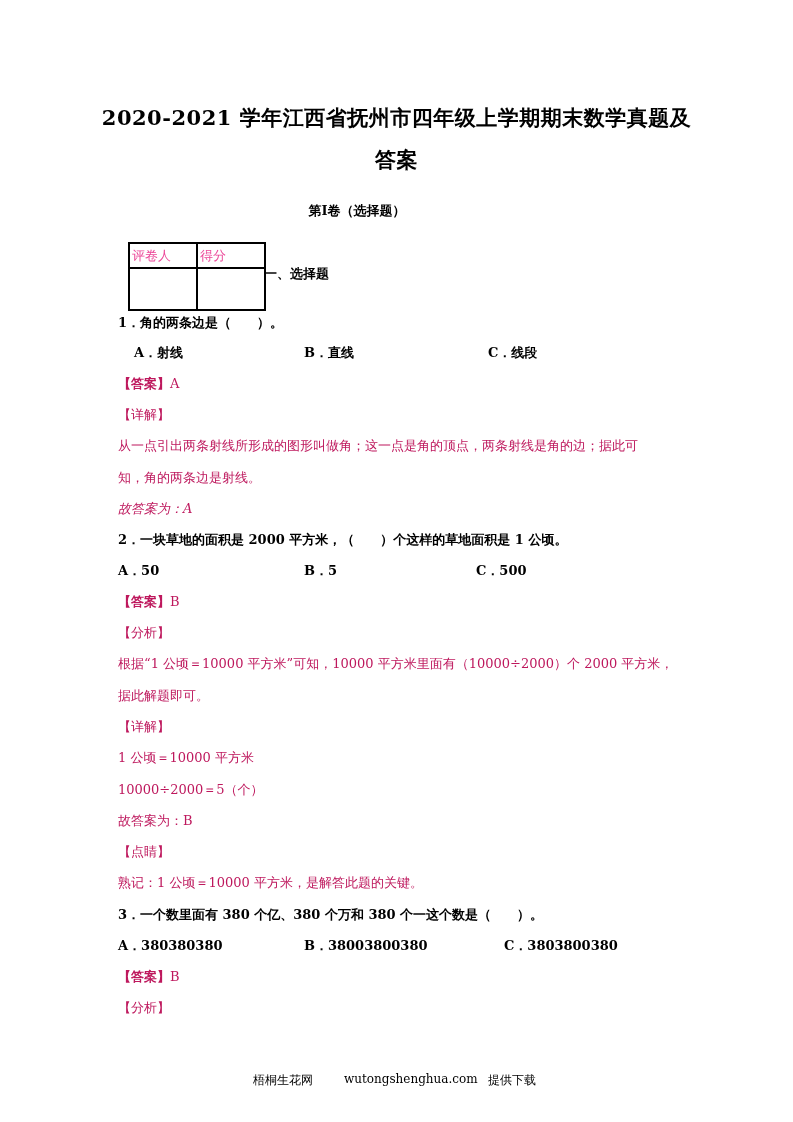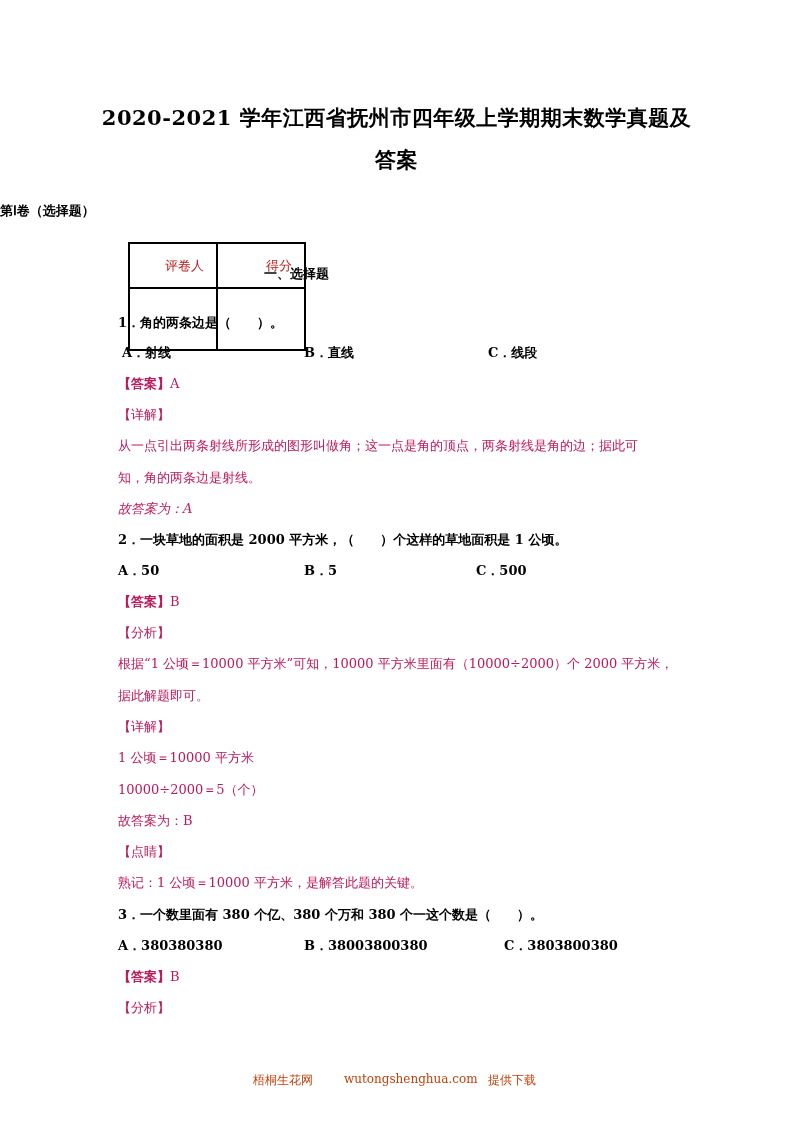--- a/index.html
+++ b/index.html
@@ -1,29 +1,29 @@
 <!DOCTYPE html>
 <html><head>
 <meta charset="utf-8">
 <style>
   html, body { margin: 0; padding: 0; background: #ffffff; }
   body { width: 793px; height: 1122px; position: relative; overflow: hidden;
          font-family: "DejaVu Serif", "Liberation Serif", serif; color: #000; }
   .abs { position: absolute; white-space: nowrap; }
   .title { left: 0; width: 793px; text-align: center; font-size: 21px; font-weight: bold; letter-spacing: 0.5px; }
-  .subtitle { left: 0; width: 714px; text-align: left; font-size: 13px; font-weight: bold; font-family: Liberation Serif, serif; }
+  .subtitle { left: 0; width: 714px; text-align: center; font-size: 13px; font-weight: bold; }
   .q { font-size: 13px; font-weight: bold; }
   .opt { font-size: 13px; font-weight: bold; }
   .txt { font-size: 13px; font-weight: normal; color: #be185d; }
   .tag-b { font-weight: bold; }
   table.score { position: absolute; left: 128px; top: 242px; border-collapse: collapse; }
-  table.score td { border: 2px solid #000; width: 62px; text-align: right; font-size: 13px; color: #b91c1c; padding: 12px; }
+  table.score td { border: 2px solid #000; width: 62px; text-align: left; font-size: 13px; color: #ec4899; padding: 2px; }
   table.score tr.h td { height: 19px; }
   table.score tr.b td { height: 36px; }
-  .footer { font-size: 12px; color: #c2410c; }
+  .footer { font-size: 12px; color: #000000; }
 </style>
 </head>
 <body>
 
 <div>
 
   <div class="abs title" style="top:104px;">2020-2021 学年江西省抚州市四年级上学期期末数学真题及</div>
   <div class="abs title" style="top:146px;">答案</div>
   <div class="abs subtitle" style="top:202px;">第Ⅰ卷（选择题）</div>
 
@@ -35,21 +35,21 @@
     </tr>
     <tr class="b">
       <td></td>
       <td></td>
     </tr>
   </tbody>
     </table>
   <div class="abs q" style="left:264px; top:265px;">一、选择题</div>
 
   <div class="abs q" style="left:118px; top:314px;">1．角的两条边是（　　）。</div>
-  <div class="abs opt" style="left:122px; top:344px;">A．射线</div>
+  <div class="abs opt" style="left:134px; top:344px;">A．射线</div>
   <div class="abs opt" style="left:304px; top:344px;">B．直线</div>
   <div class="abs opt" style="left:488px; top:344px;">C．线段</div>
   <div class="abs txt" style="left:118px; top:375px;">
     <span class="tag-b">【答案】</span><span>A</span>
   </div>
   <div class="abs txt" style="left:118px; top:406px;">【详解】</div>
   <div class="abs txt" style="left:118px; top:437px;">从一点引出两条射线所形成的图形叫做角；这一点是角的顶点，两条射线是角的边；据此可</div>
   <div class="abs txt" style="left:118px; top:469px;">知，角的两条边是射线。</div>
   <div class="abs txt" style="left:118px; top:500px;font-style:italic;">故答案为：A</div>
 

